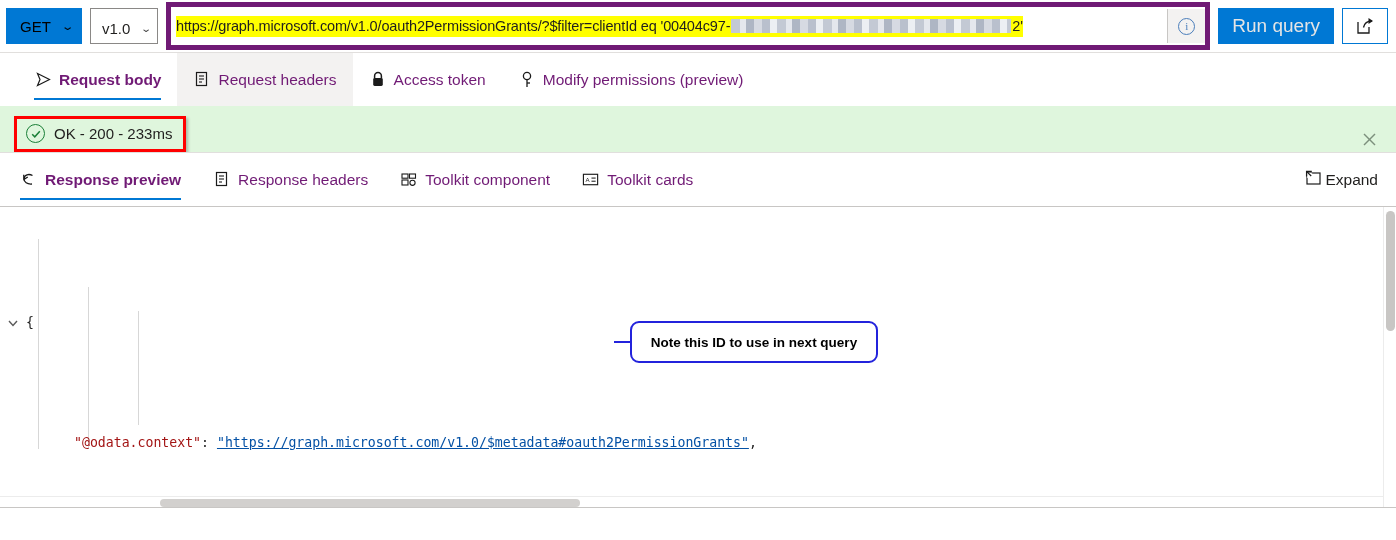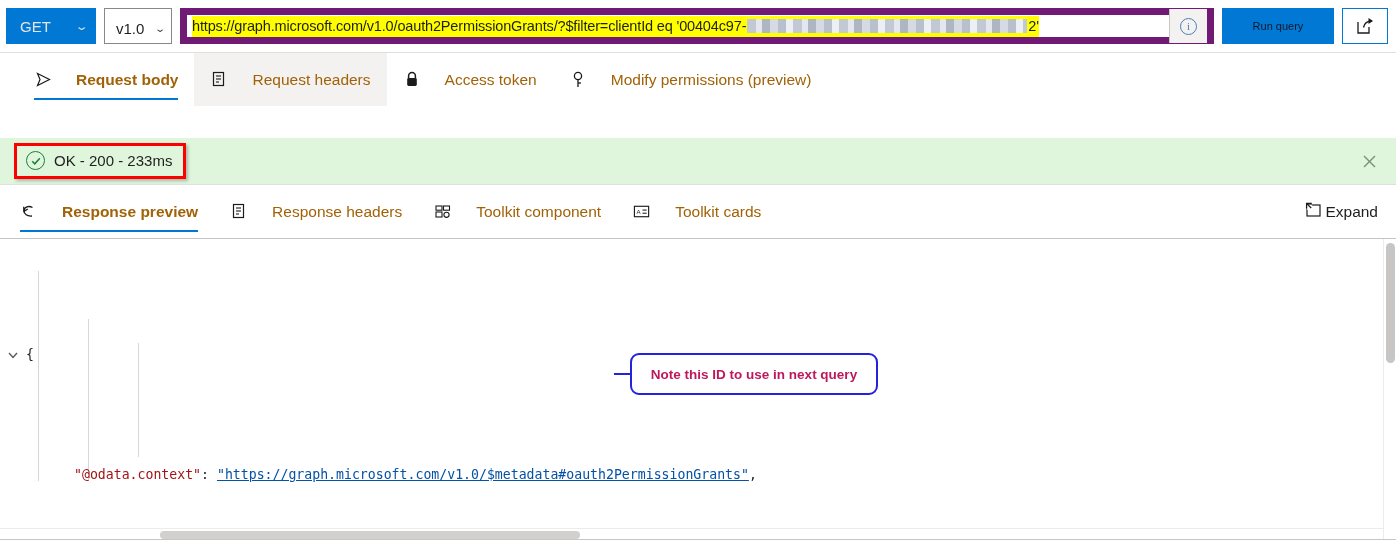--- a/index.html
+++ b/index.html
@@ -13,43 +13,43 @@
   }
 
   
   .querybar {
     display: flex; align-items: center;
     padding: 7px 8px 7px 6px;
     gap: 8px;
     height: 52px;
   }
   .method-select {
-    width: 90px; height: 36px;
-    background: #0078d4; color: #e5e5e5;
+    width: 76px; height: 36px;
+    background: #0078d4; color: #000000;
     border: none;
     display: flex; align-items: center; justify-content: space-between;
     padding: 0 10px 0 14px;
     font-size: 15px;
     cursor: pointer;
   }
   .method-select .chev { font-size: 11px; transform: scaleX(1.5); opacity: .95; }
   .version-select {
     width: 68px; height: 36px;
     background: #fff; color: #201f1e;
     border: 1px solid #8a8886;
     display: flex; align-items: center; justify-content: space-between;
     padding: 4px 7px 0 11px;
     font-size: 15px;
     cursor: pointer;
   }
   .version-select .chev { font-size: 10px; transform: scaleX(1.4); color: #444; }
 
   .url-wrap {
-    flex: 1 1 auto; height: 36px;
-    border: 7px solid #701a75;
+    flex: 1 1 auto; height: 48px;
+    border: 5px solid #701a75;
     background: #fff;
     display: flex; align-items: center;
     position: relative;
     min-width: 0;
   }
   .url-text {
     flex: 1 1 auto;
     padding-left: 5px;
     font-size: 14.5px;
     letter-spacing: -0.15px;
@@ -89,48 +89,48 @@
   }
   .circle-i {
     width: 17px; height: 17px; border-radius: 50%;
     border: 1.3px solid #4a7ebb;
     color: #4a7ebb; font-size: 11px;
     display: flex; align-items: center; justify-content: center;
     font-family: "Liberation Serif", serif;
   }
   .run-btn {
     height: 36px; min-width: 112px;
-    background: #0078d4; color: #0f172a;
-    border: none; font-size: 11px;
+    background: #0078d4; color: #e5e5e5;
+    border: none; font-size: 19px;
     padding: 0 14px;
     cursor: pointer;
   }
   .share-btn {
     width: 46px; height: 36px;
     background: #fff; border: 1px solid #0078d4;
     display: flex; align-items: center; justify-content: center;
     cursor: pointer;
   }
 
   
   .tabrow {
     display: flex; align-items: stretch;
     border-top: 1px solid #e1dfdd;
     background: #fff;
     height: 54px;
     padding-left: 18px;
   }
   .tabrow.second { border-top: 1px solid #e1dfdd; padding-left: 4px; position: relative; }
   .tab {
-    display: flex; align-items: center; gap: 24px;
+    display: flex; align-items: center; gap: 7px;
     padding: 0 16px;
     font-size: 15.5px;
     cursor: pointer;
     position: relative;
-    color: #a16207;
+    color: #701a75;
     white-space: nowrap;
     justify-content: center;
   }
   .tab.selected { font-weight: bold; }
   .tab.selected::after {
     content: "";
     position: absolute; left: 16px; right: 16px; bottom: 6px;
     height: 2.5px; background: #0078d4;
   }
   .tab.hover { background: #f3f2f1; }
@@ -138,24 +138,23 @@
   .expand-tab {
     display: flex; align-items: center; gap: 3px;
     font-size: 15.5px; cursor: pointer;
     margin-left: auto; padding: 0 18px 0 0;
   }
 
   
   .status-strip {
     background: #dff6dd;
     height: 46px;
-    display: flex; align-items: center;
+    display: flex; align-items: flex-end;
     padding: 0 14px 0 14px;
     position: relative;
-    margin-top: 32px;
   }
   .status-pill {
     display: flex; align-items: center; gap: 9px;
     font-size: 15px; color: #201f1e;
     border: 3px solid #ff0000;
     padding: 5px 11px 6px 9px;
     background: #dff6dd;
     box-shadow: 2px 2px 3px rgba(0,0,0,.25);
   }
   .check-circle {
@@ -203,21 +202,21 @@
     position: absolute;
     width: 1px; background: #d7d7d7;
   }
 
   
   .callout {
     position: absolute;
     border: 2px solid #2323dc;
     border-radius: 9px;
     background: #fff;
-    color: #be185d;
+    color: #000000;
     font-family: "Liberation Sans", sans-serif;
     font-weight: bold;
     font-size: 13.5px;
     display: flex; align-items: center; justify-content: center;
     padding: 0 5px;
   }
   .callout-tail {
     position: absolute;
     width: 16px; height: 2px; background: #2323dc;
   }

